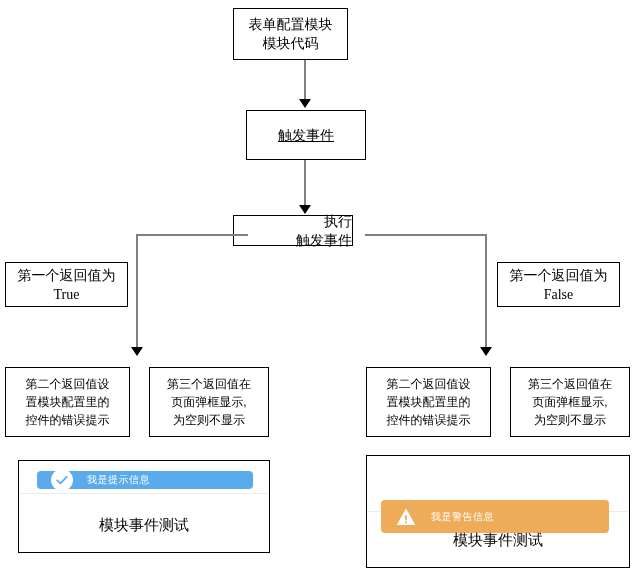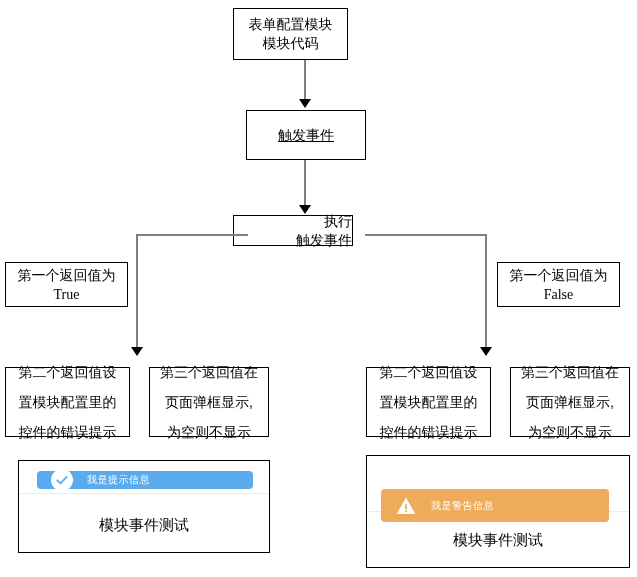--- a/index.html
+++ b/index.html
@@ -32,23 +32,22 @@
     line-height: 19px;
   }
   .box .line {
     display: block;
     white-space: nowrap;
   }
   .mono-serif {
     font-family: "Liberation Serif", "DejaVu Serif", serif;
   }
   .small-box {
-    font-size: 14px;
+    font-size: 12px;
     line-height: 18px;
-    gap: 12px;
   }
   .conn {
     position: absolute;
     background: #808080;
   }
   .conn-v { width: 2px; }
   .conn-h { height: 2px; }
   .arrow-down {
     position: absolute;
     width: 0;
@@ -75,21 +74,21 @@
   }
   .alert {
     position: absolute;
     box-sizing: border-box;
     display: flex;
     align-items: center;
     border-radius: 4px;
     padding-left: 14px;
   }
   .alert-info { background: #5aabee; }
-  .alert-warn { background: #eeab5a; }
+  .alert-warn { background: #eeab5a; margin-top: 11px; }
   .alert-icon {
     width: 22px;
     height: 22px;
     flex: 0 0 auto;
     position: relative;
   }
   .alert-text {
     margin-left: 14px;
     color: #ffffff;
     font-size: 10px;

